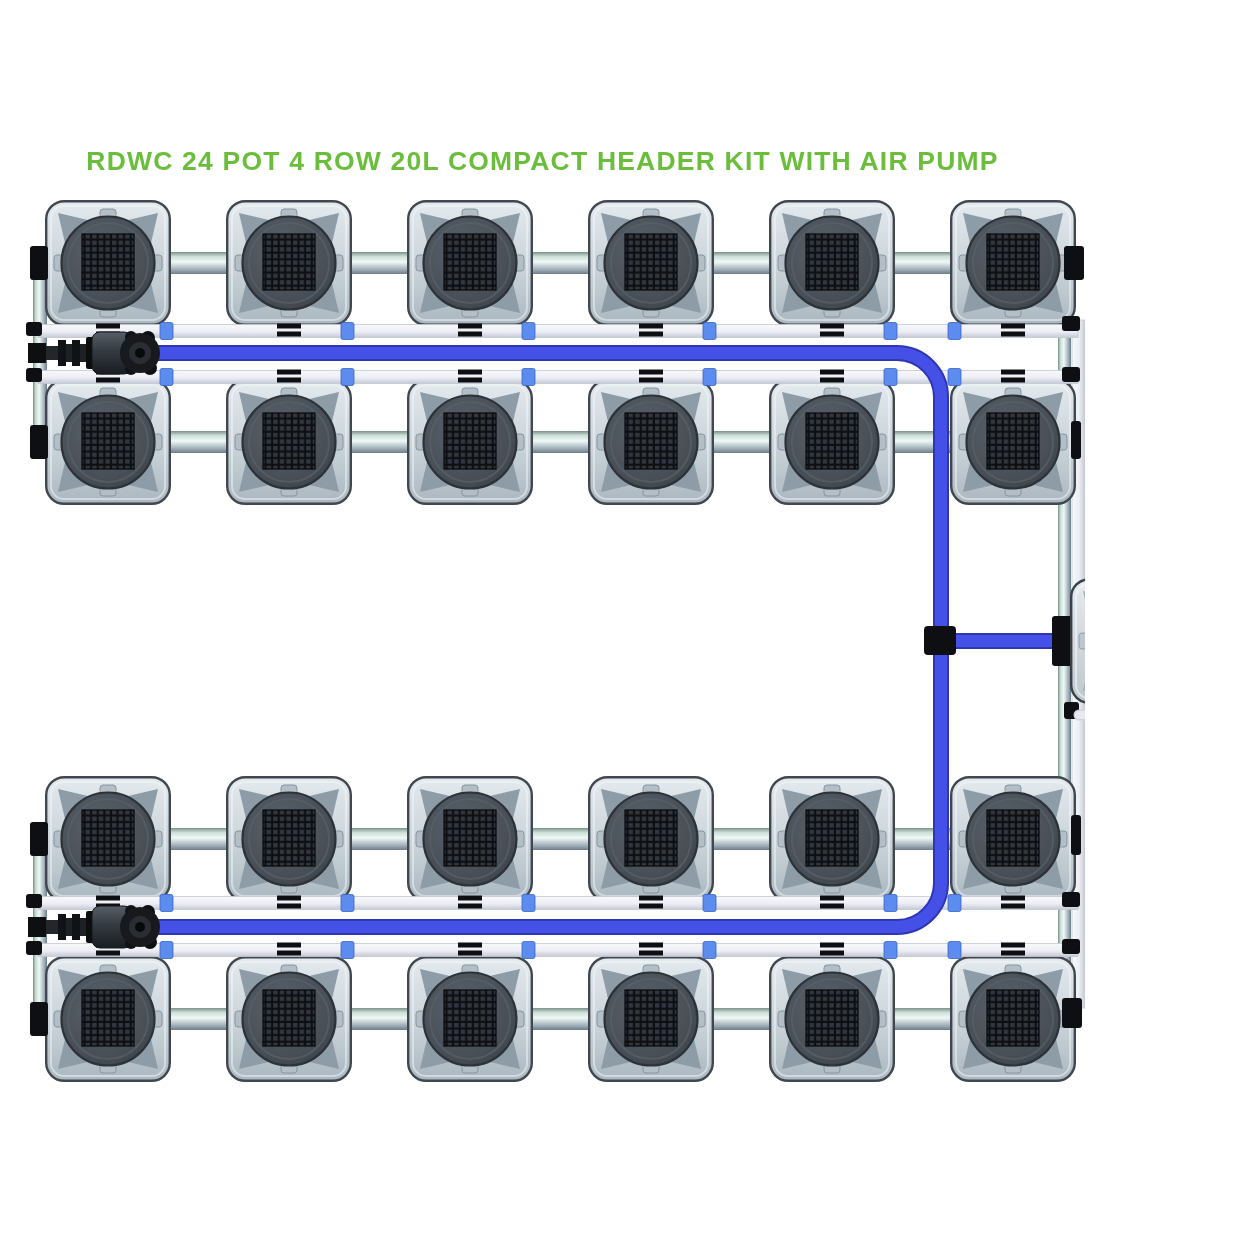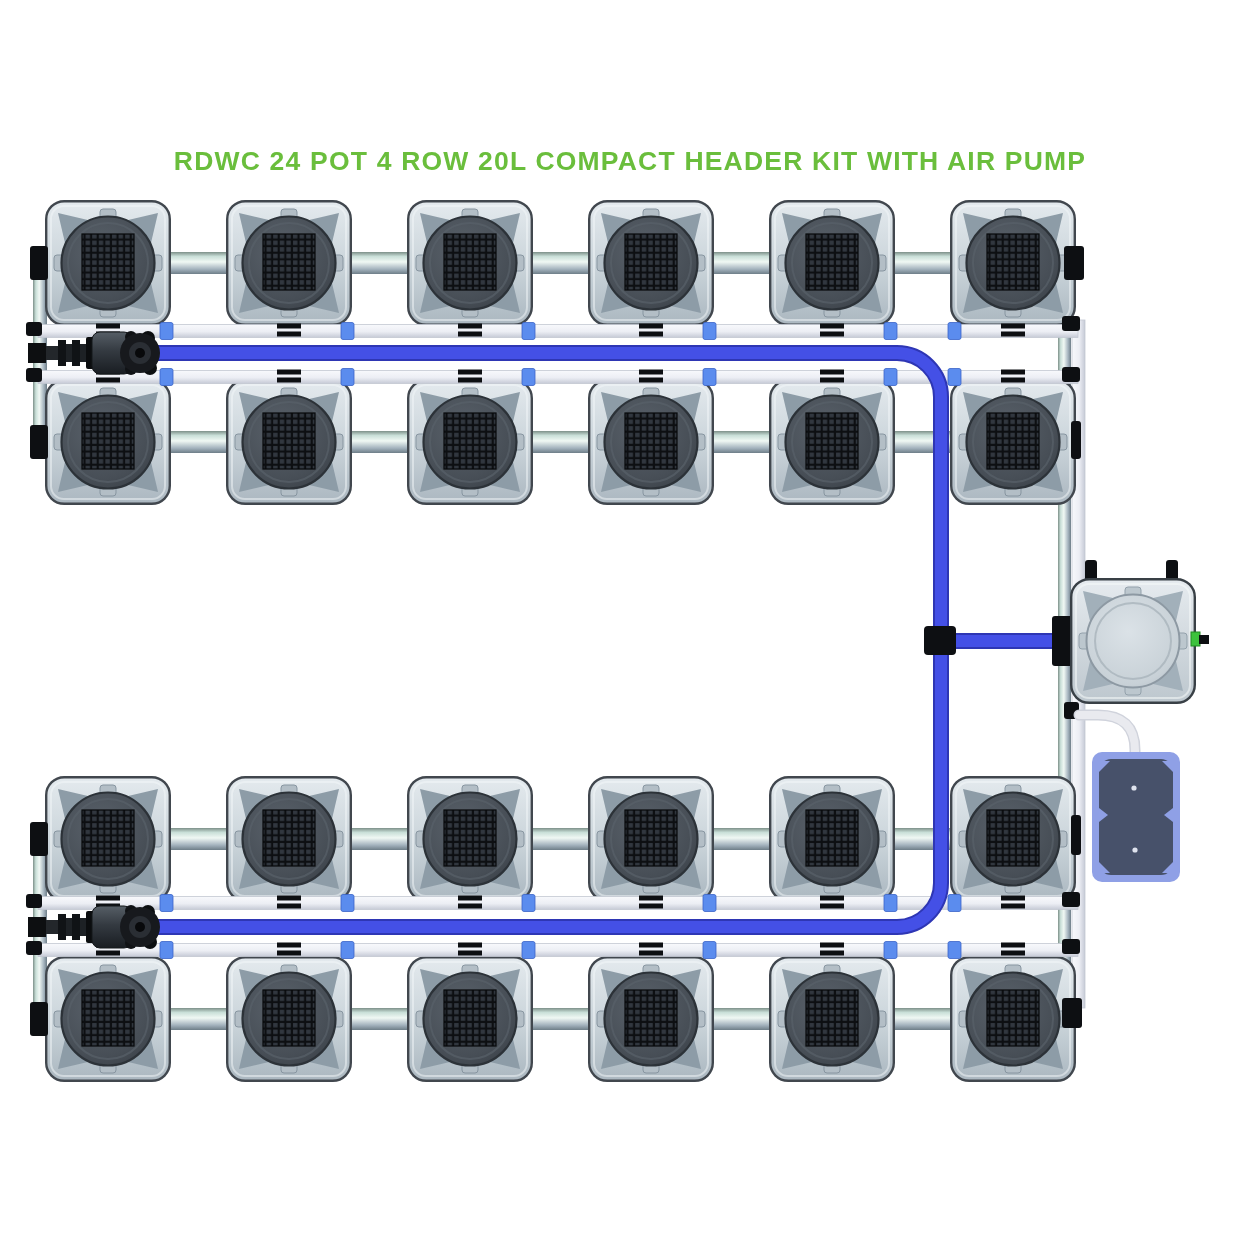--- a/index.html
+++ b/index.html
@@ -1,17 +1,17 @@
 <!DOCTYPE html>
 <html style="--green: #6abe3c; --pipe-blue: #4450e6; --pipe-blue-dark: #2e36b4; --connector-blue: #5b8cee; --fitting-black: #0d0f12; --ap-border: #8fa0e6; --ap-body: #47516a; --air-green: #3cc23c; --tube-white: #e9eaef;"><head>
 <meta charset="utf-8">
 <style>
   html,body{margin:0;padding:0;background:#ffffff;}
   .stage{
-    position:relative;width:1260px;height:1260px;background:#fff;overflow:hidden;
+    position:relative;width:1085px;height:1260px;background:#fff;overflow:hidden;
     font-family:"Liberation Sans", sans-serif;
   }
   .title{
     position:absolute;top:146px;left:0;width:100%;height:36px;
     text-align:center;font-weight:bold;font-size:26.5px;letter-spacing:1.2px;
     color:var(--green,#6abe3c);white-space:nowrap;
   }
   svg{position:absolute;left:0;top:0;}
   .fill-blue{fill:none;stroke:var(--pipe-blue,#4450e6);}
   .fill-blue-dark{fill:none;stroke:var(--pipe-blue-dark,#2e36b4);}

